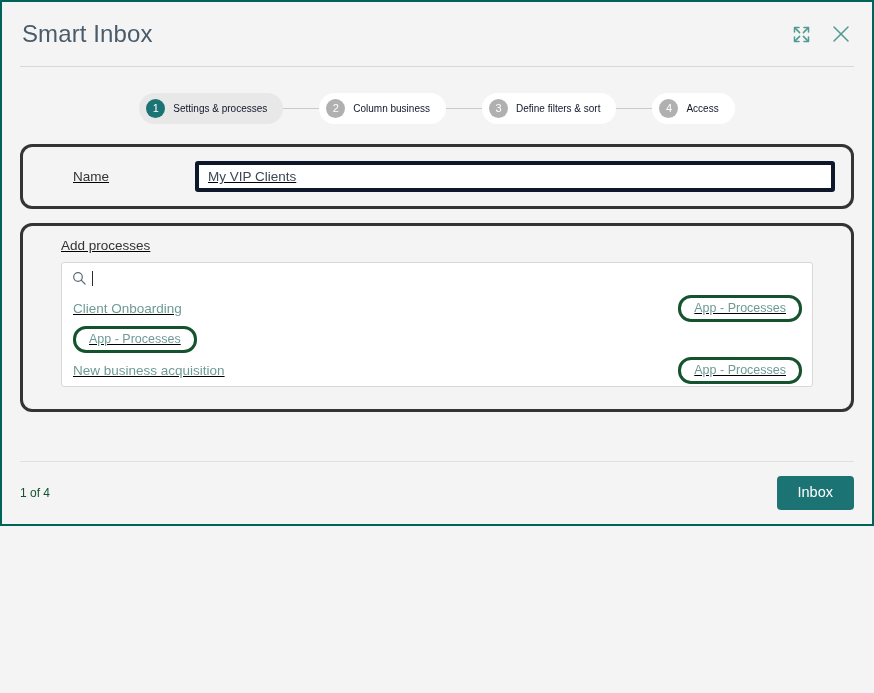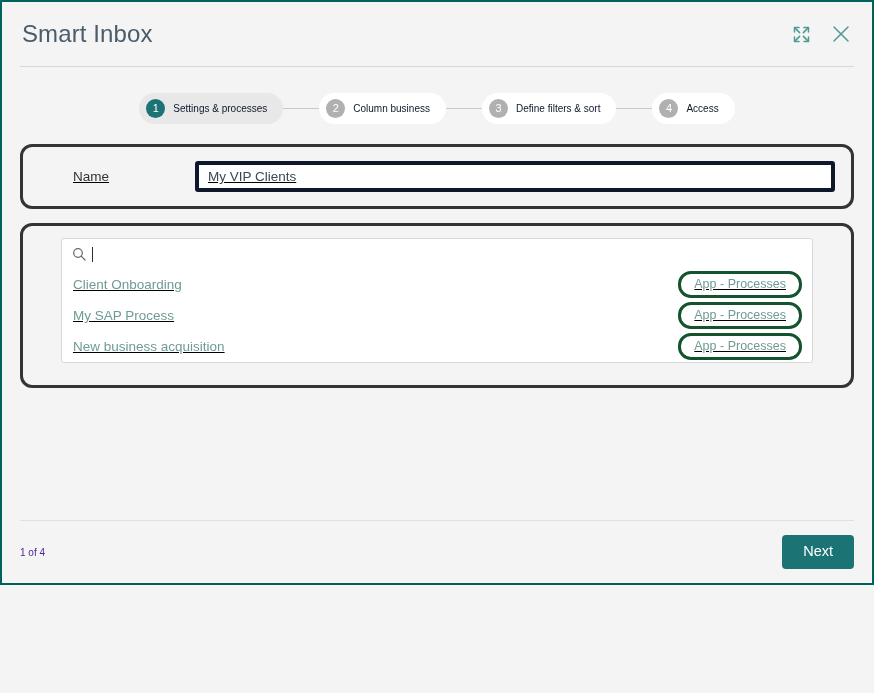--- a/index.html
+++ b/index.html
@@ -11,21 +11,21 @@
   }
 
   body {
     font-family: "Liberation Sans", sans-serif;
     background: #f4f4f4;
   }
 
   .window {
     position: relative;
     width: 874px;
-    height: 585px;
+    height: 526px;
     background: #f4f4f4;
     border: 2px solid #00635a;
     display: flex;
     flex-direction: column;
   }
 
   
   .header {
     height: 64px;
     flex: 0 0 64px;
@@ -257,22 +257,22 @@
 
   .footer {
     flex: 0 0 62px;
     height: 62px;
     display: flex;
     align-items: center;
     padding: 0 18px;
   }
 
   .page-count {
-    font-size: 10px;
-    color: #4c1d95;
+    font-size: 12px;
+    color: #14532d;
   }
 
   .next-btn {
     margin-left: auto;
     background: #1b7373;
     color: #ffffff;
     border: none;
     border-radius: 4px;
     font-family: "Liberation Sans", sans-serif;
     font-size: 14.5px;
@@ -336,49 +336,49 @@
   <div class="body">
 
     <div class="focus-card name-card">
       <div class="name-row">
         <div class="name-label">Name</div>
         <input class="name-input" type="text" value="My VIP Clients" style="">
       </div>
     </div>
 
     <div class="focus-card proc-card">
+      <div class="proc-label">Add processes</div>
       <div class="proc-panel">
         <div class="search-row">
           <span class="search-icon">
             <svg width="14" height="14" viewBox="0 0 14 14" fill="none" stroke="#5b6b72" stroke-width="1.2">
               <circle cx="6" cy="6" r="4.3"></circle>
               <line x1="9.2" y1="9.2" x2="13" y2="13" stroke-linecap="round"></line>
             </svg>
           </span>
           <span class="caret"></span>
           <input class="search-field" type="text" value="" style="">
         </div>
         <ul class="proc-list">
           <li class="proc-item">
             <span class="proc-name">Client Onboarding</span>
             <span class="proc-badge">App - Processes</span>
           </li>
           <li class="proc-item">
-            <span class="proc-name">My SAP Process</span>
             <span class="proc-badge">App - Processes</span>
           </li>
           <li class="proc-item">
             <span class="proc-name">New business acquisition</span>
             <span class="proc-badge">App - Processes</span>
           </li>
         </ul>
       </div>
     </div>
 
   </div>
 
   <div class="footer-divider"></div>
   <div class="footer">
     <span class="page-count">1 of 4</span>
-    <button class="next-btn">Next</button>
+    <button class="next-btn">Inbox</button>
   </div>
 
 </div>
 
 </body></html>

